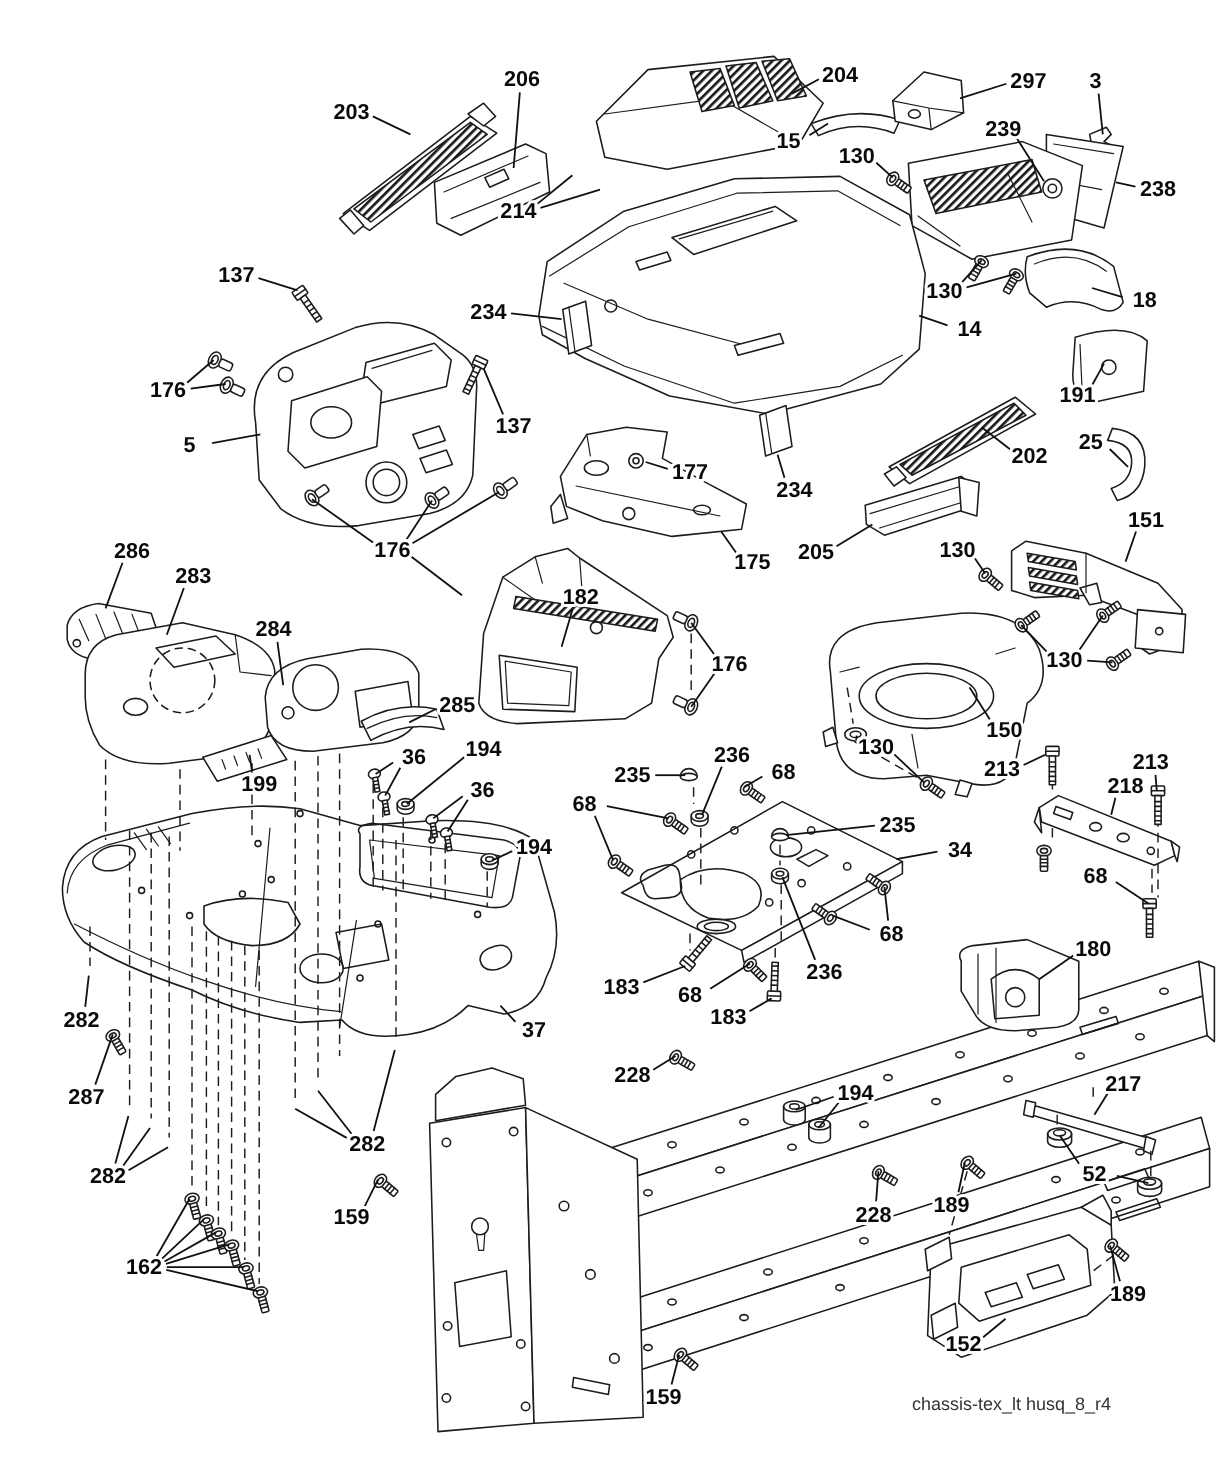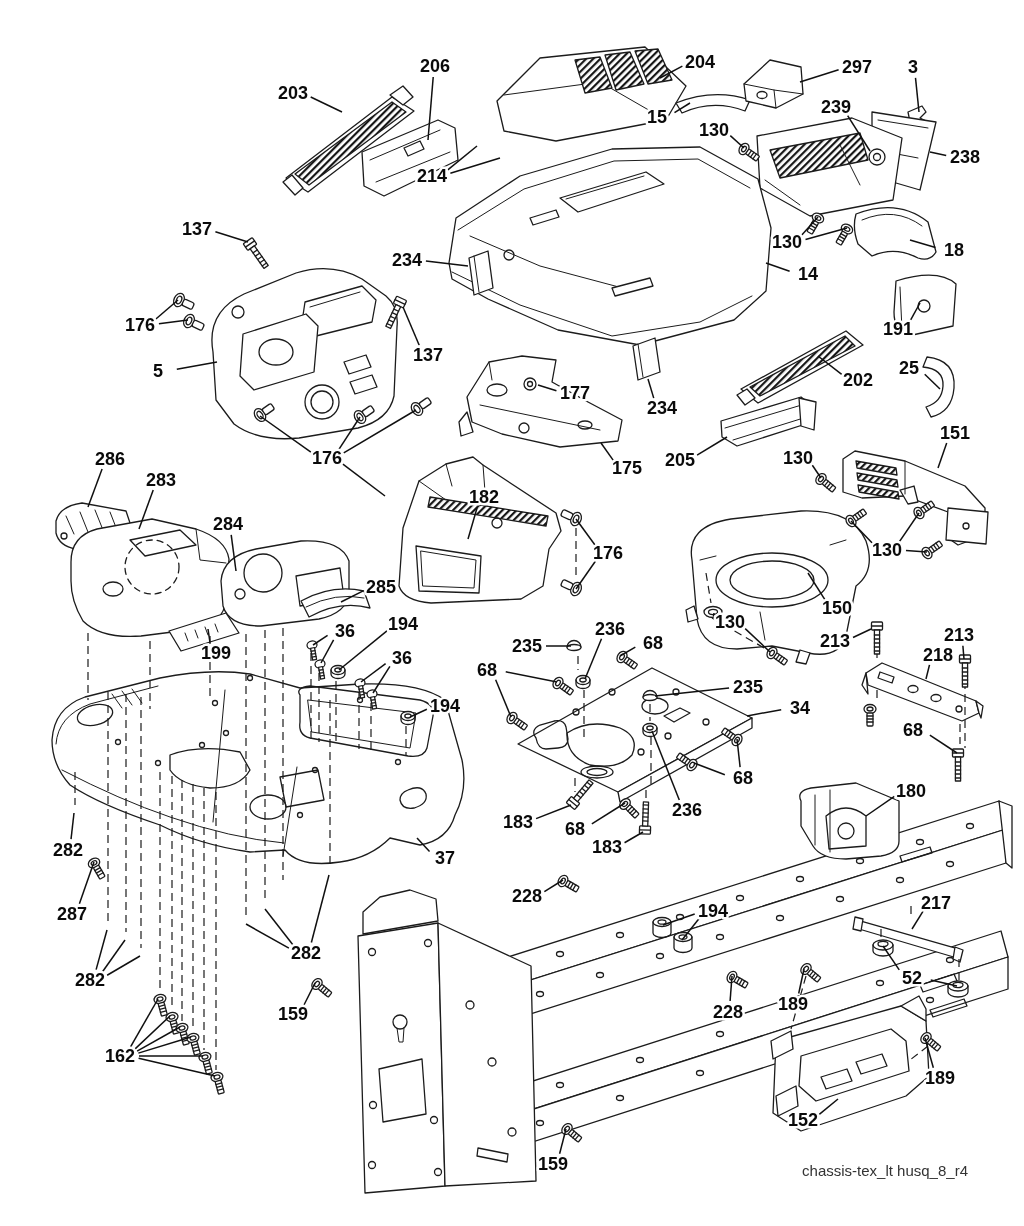--- a/index.html
+++ b/index.html
@@ -7,21 +7,21 @@
         font-family:"Liberation Sans",sans-serif;}
   svg{display:block;position:absolute;left:0;top:0;}
   .art{stroke:#1c1c1c;fill:#fff;stroke-width:1.3;stroke-linejoin:round;stroke-linecap:round;}
   .nf{fill:none;}
   .thin{stroke-width:1;fill:none;}
   .dash{stroke:#1c1c1c;stroke-width:1.2;fill:none;stroke-dasharray:8 5;}
   #callouts line{stroke:#101010;stroke-width:1.5;}
   #callouts text{font-family:"Liberation Sans",sans-serif;font-size:18px;font-weight:bold;
                  fill:#0a0a0a;text-anchor:middle;paint-order:stroke;stroke:#fff;
                  stroke-width:5px;stroke-linejoin:round;}
-  .footer{position:absolute;left:723px;top:1162px;width:245px;text-align:right;
+  .footer{position:absolute;left:760px;top:1162px;width:245px;text-align:left;
           font-size:15px;color:#333;}
 </style>
 </head>
 <body>
 
 <div class="page">
 <svg width="1024" height="1226" viewBox="0 0 1024 1226">
   <defs>
     <pattern id="hatch" patternUnits="userSpaceOnUse" width="5" height="5" patternTransform="rotate(45)">
       <rect width="5" height="5" fill="#fff"></rect>

